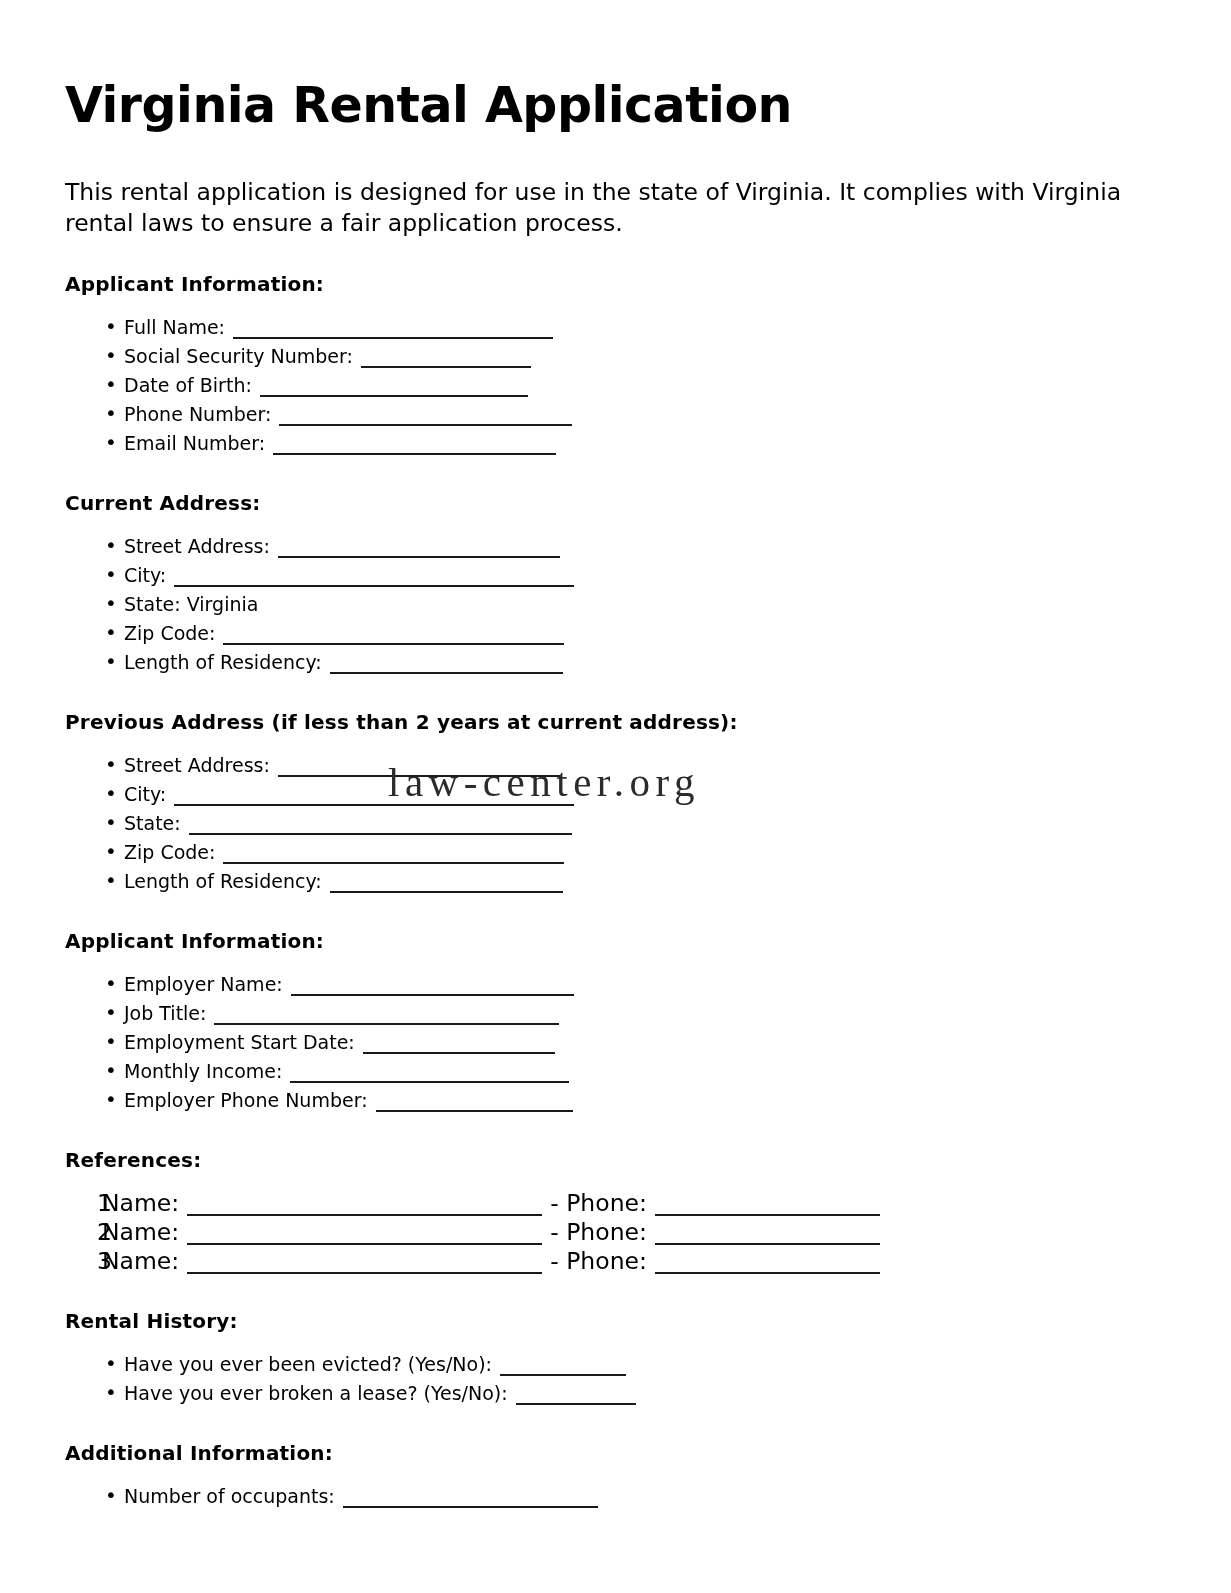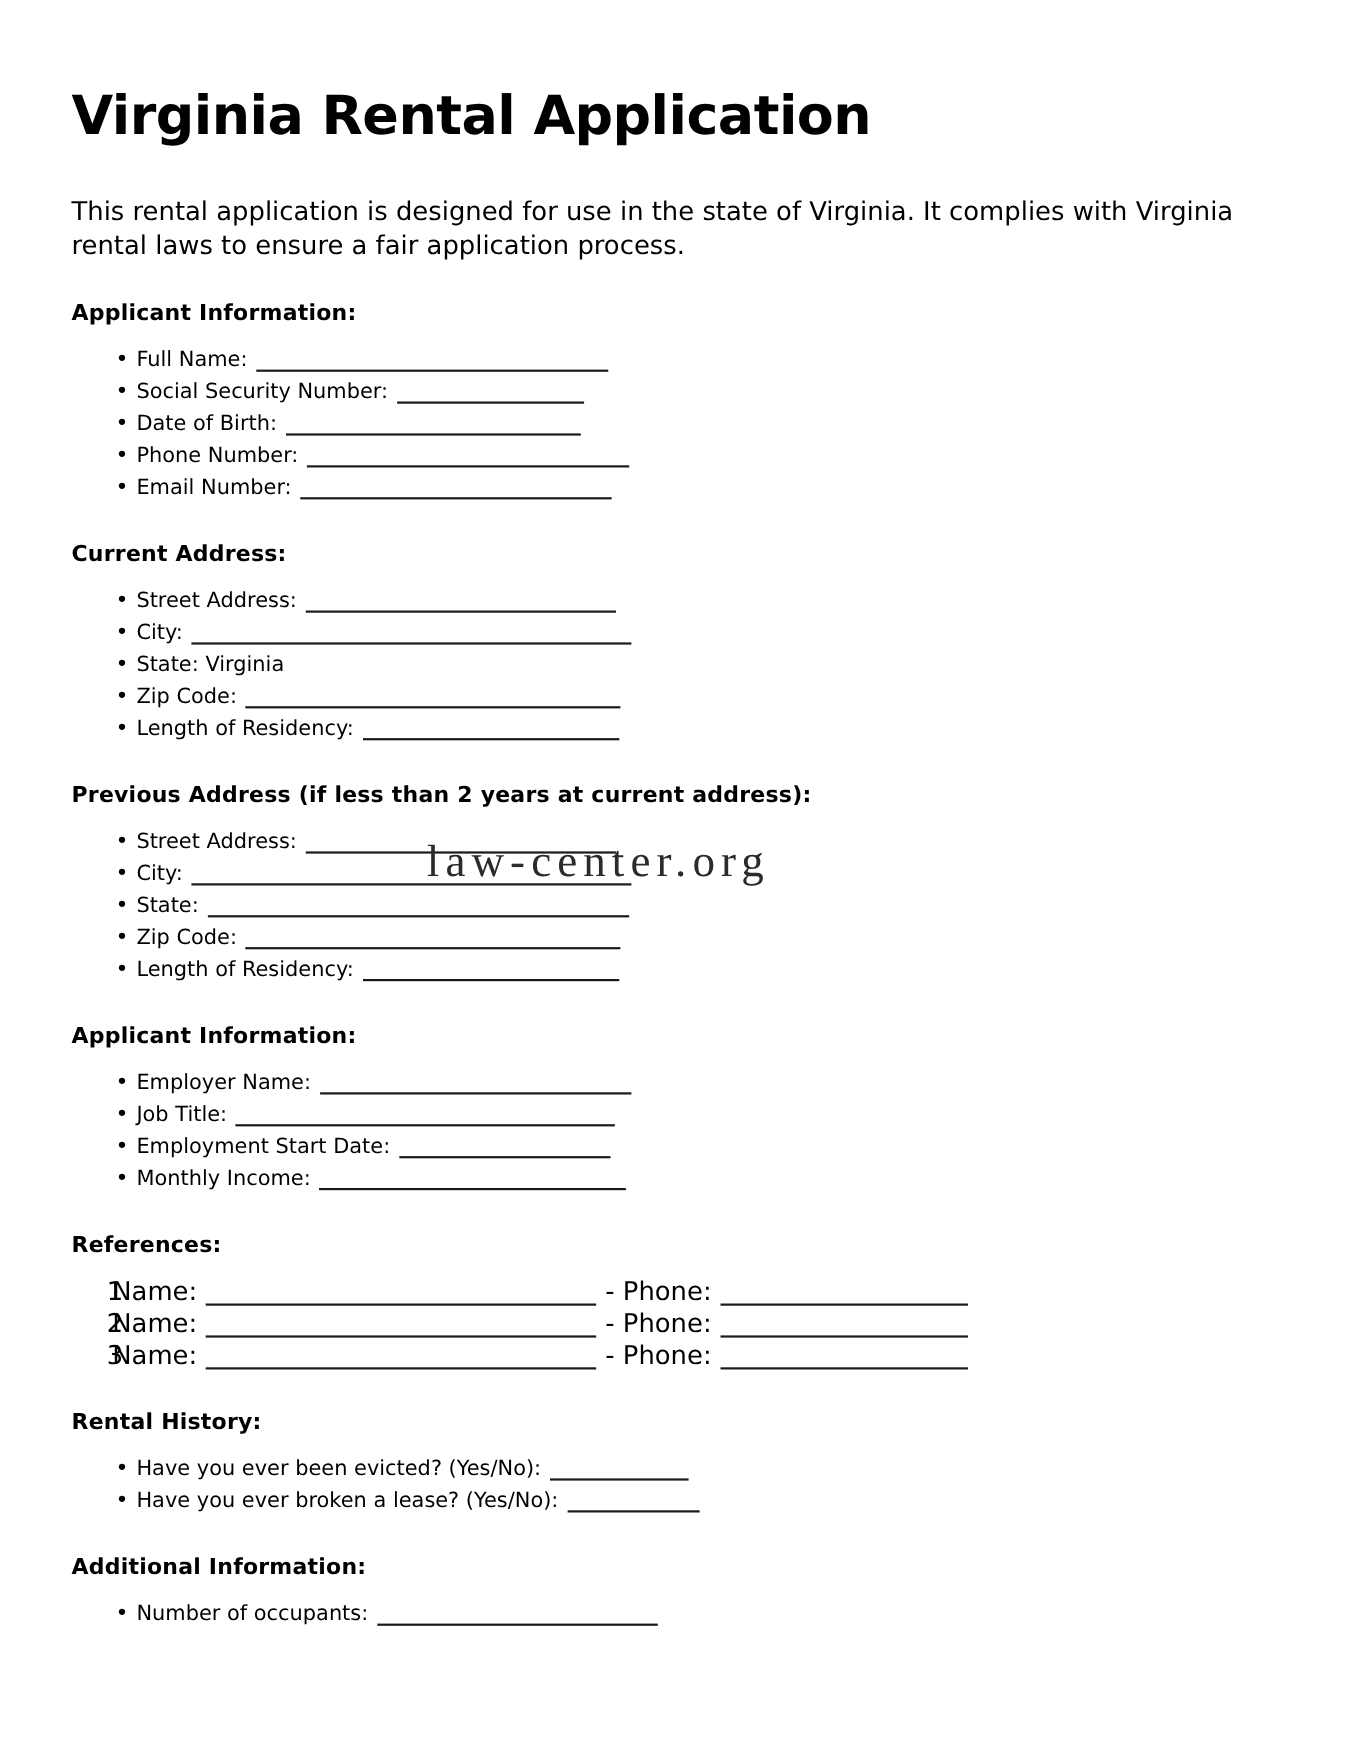--- a/index.html
+++ b/index.html
@@ -158,20 +158,21 @@
       <li><span>Zip Code:</span><span class="gap-sm"></span><span class="blank" style="width:341px"></span></li>
       <li><span>Length of Residency:</span><span class="gap-sm"></span><span class="blank" style="width:233px"></span></li>
     </ul>
 
     <h2 class="section-heading">Applicant Information:</h2>
     <ul class="field-list">
       <li><span>Employer Name:</span><span class="gap-sm"></span><span class="blank" style="width:283px"></span></li>
       <li><span>Job Title:</span><span class="gap-sm"></span><span class="blank" style="width:345px"></span></li>
       <li><span>Employment Start Date:</span><span class="gap-sm"></span><span class="blank" style="width:192px"></span></li>
       <li><span>Monthly Income:</span><span class="gap-sm"></span><span class="blank" style="width:279px"></span></li>
+      <li><span>Employer Phone Number:</span><span class="gap-sm"></span><span class="blank" style="width:197px"></span></li>
     </ul>
 
     <h2 class="section-heading">References:</h2>
     <ol class="ref-list">
       <li><span class="refnum">1.</span><span class="reftext">Name:</span><span class="gap-sm"></span><span class="blank ref-name-blank"></span><span class="gap-sm"></span><span>- Phone:</span><span class="gap-sm"></span><span class="blank ref-phone-blank"></span></li>
       <li><span class="refnum">2.</span><span class="reftext">Name:</span><span class="gap-sm"></span><span class="blank ref-name-blank"></span><span class="gap-sm"></span><span>- Phone:</span><span class="gap-sm"></span><span class="blank ref-phone-blank"></span></li>
       <li><span class="refnum">3.</span><span class="reftext">Name:</span><span class="gap-sm"></span><span class="blank ref-name-blank"></span><span class="gap-sm"></span><span>- Phone:</span><span class="gap-sm"></span><span class="blank ref-phone-blank"></span></li>
     </ol>
 
     <h2 class="section-heading">Rental History:</h2>

